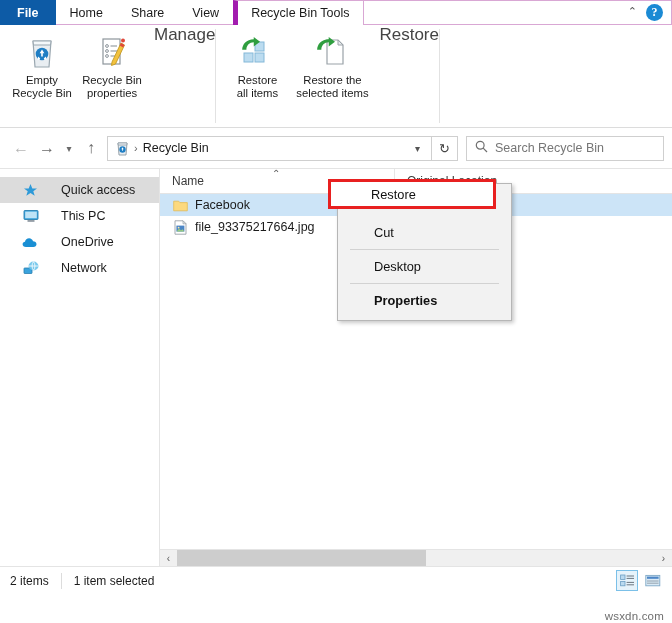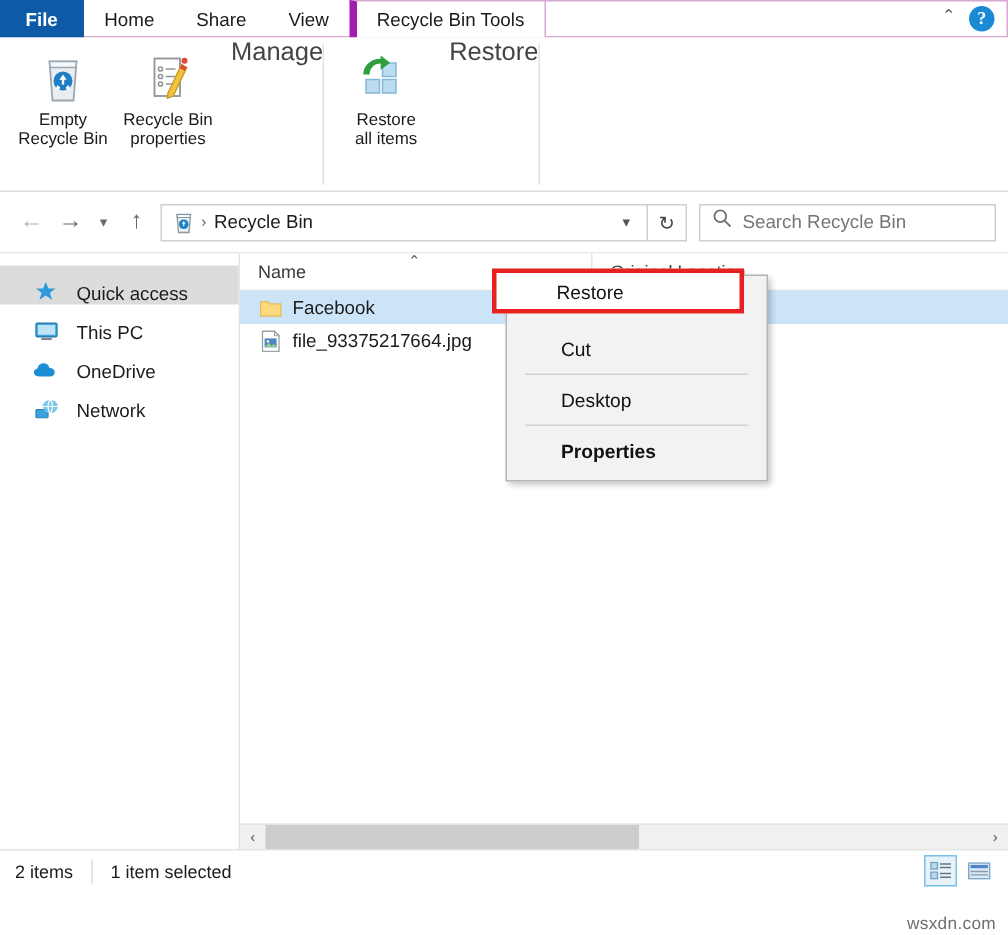--- a/index.html
+++ b/index.html
@@ -101,21 +101,21 @@
   }
   .search-ph { font-size: 12.5px; color: #767676; }
 
   
   .main { display: flex; height: 398px; border-top: 1px solid #e4e4e4; }
   .sidebar {
     width: 160px; background: #ffffff; border-right: 1px solid #e4e4e4;
     padding-top: 8px;
   }
   .side-item {
-    height: 26px; display: flex; align-items: flex-end; gap: 12px;
+    height: 26px; display: flex; align-items: center; gap: 22px;
     padding-left: 22px; font-size: 12.5px; color: #1b1b1b;
   }
   .side-item.selected { background: #dcdcdc; }
   .side-icon { width: 17px; height: 17px; display: flex; align-items: center; justify-content: center; }
 
   .listpane { flex: 1; position: relative; background: #ffffff; }
   .colheaders {
     height: 25px; display: flex; align-items: center;
     border-bottom: 1px solid #e4e4e4; background: #fff;
   }
@@ -269,20 +269,33 @@
               <rect x="5" y="18" width="9" height="9" fill="#bcdcf0" stroke="#84b8d8" stroke-width="1"></rect>
               <path d="M15 3 C8 3 4 8 4 13 L8 13 C8 9 11 6 15 6 L15 10 L21 5.5 L15 1 Z" fill="#2f9e3f" transform="translate(-1,1) scale(1.05)"></path>
             </svg>
           </div>
           <div class="rbtn-label">
             <span>Restore</span><br>
             <span>all items</span>
           </div>
         </div>
 
+        <div class="rbtn rbtn-wide">
+          <div class="rbtn-icon">
+            <svg width="36" height="34" viewBox="0 0 36 34">
+              <path d="M13 5 L24 5 L29 10 L29 29 L13 29 Z" fill="#ffffff" stroke="#9aa2a8" stroke-width="1.2"></path>
+              <path d="M24 5 L24 10 L29 10 Z" fill="#e8ebed" stroke="#9aa2a8" stroke-width="1"></path>
+              <path d="M14 3 C7 3 3 8 3 13 L7 13 C7 9 10 6 14 6 L14 10 L20 5.5 L14 1 Z" fill="#2f9e3f" transform="translate(0,1) scale(1.05)"></path>
+            </svg>
+          </div>
+          <div class="rbtn-label">
+            <span>Restore the</span><br>
+            <span>selected items</span>
+          </div>
+        </div>
 
       </div>
       <div class="rgroup-label">Restore</div>
     </div>
 
     <div class="rgroup" style="flex:1"></div>
   </div>
 
   <div class="addrbar">
     <div class="navbtn dim">←</div>

